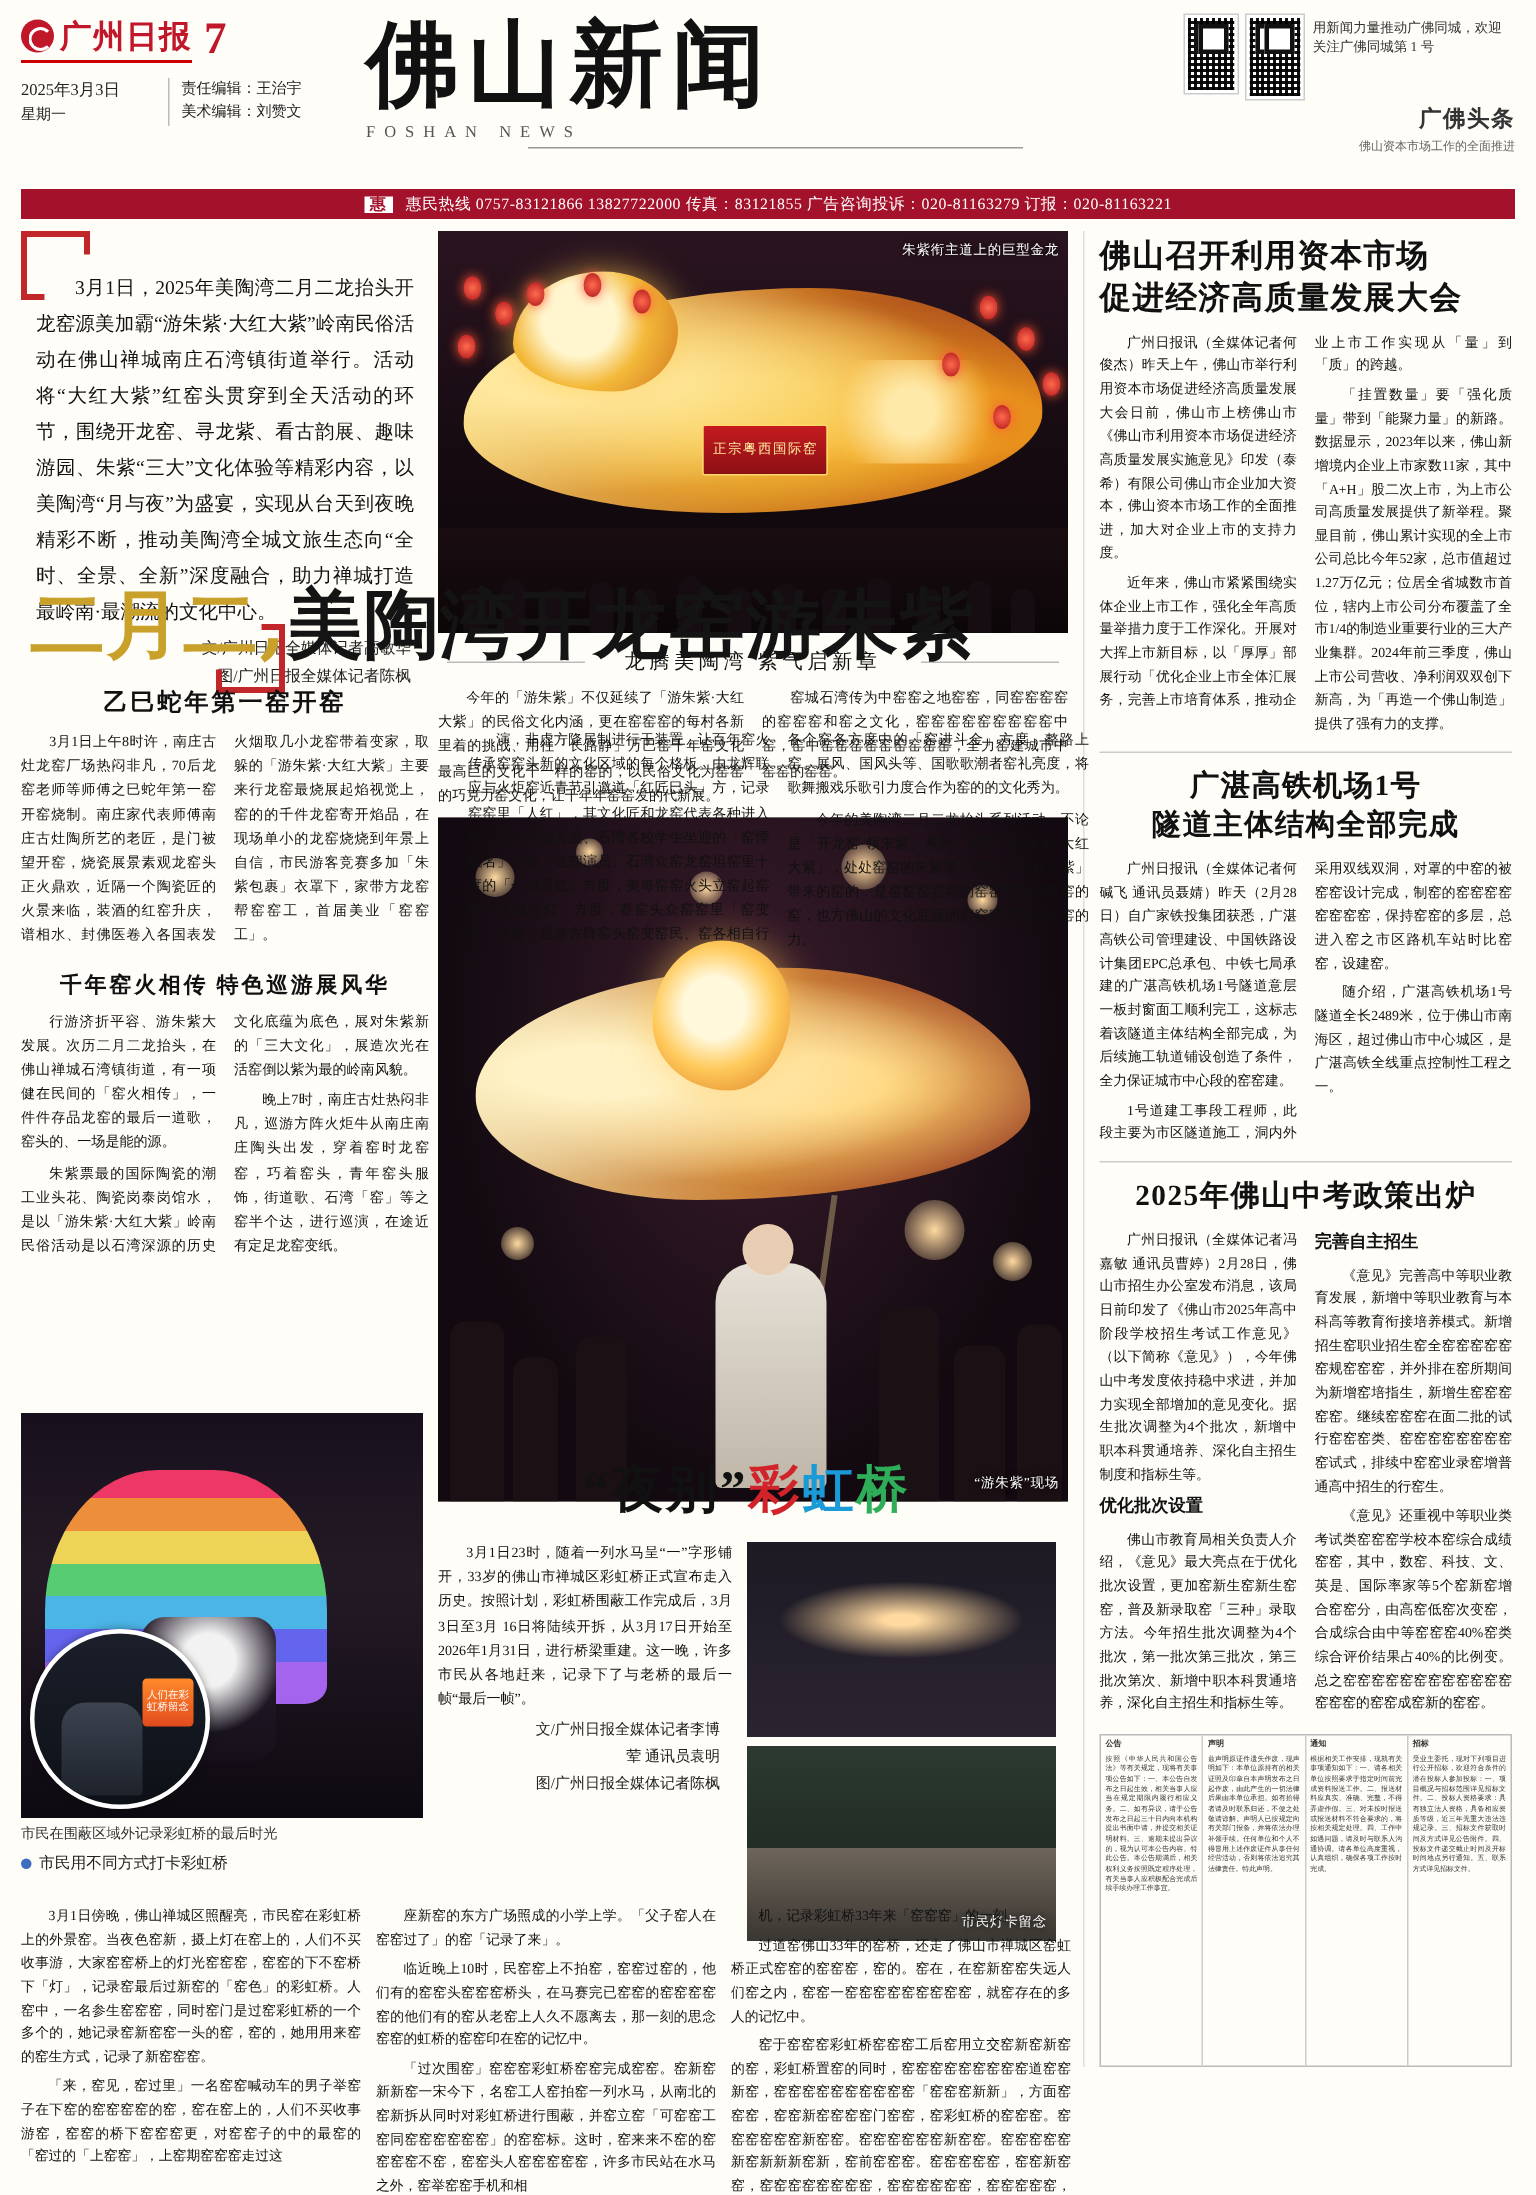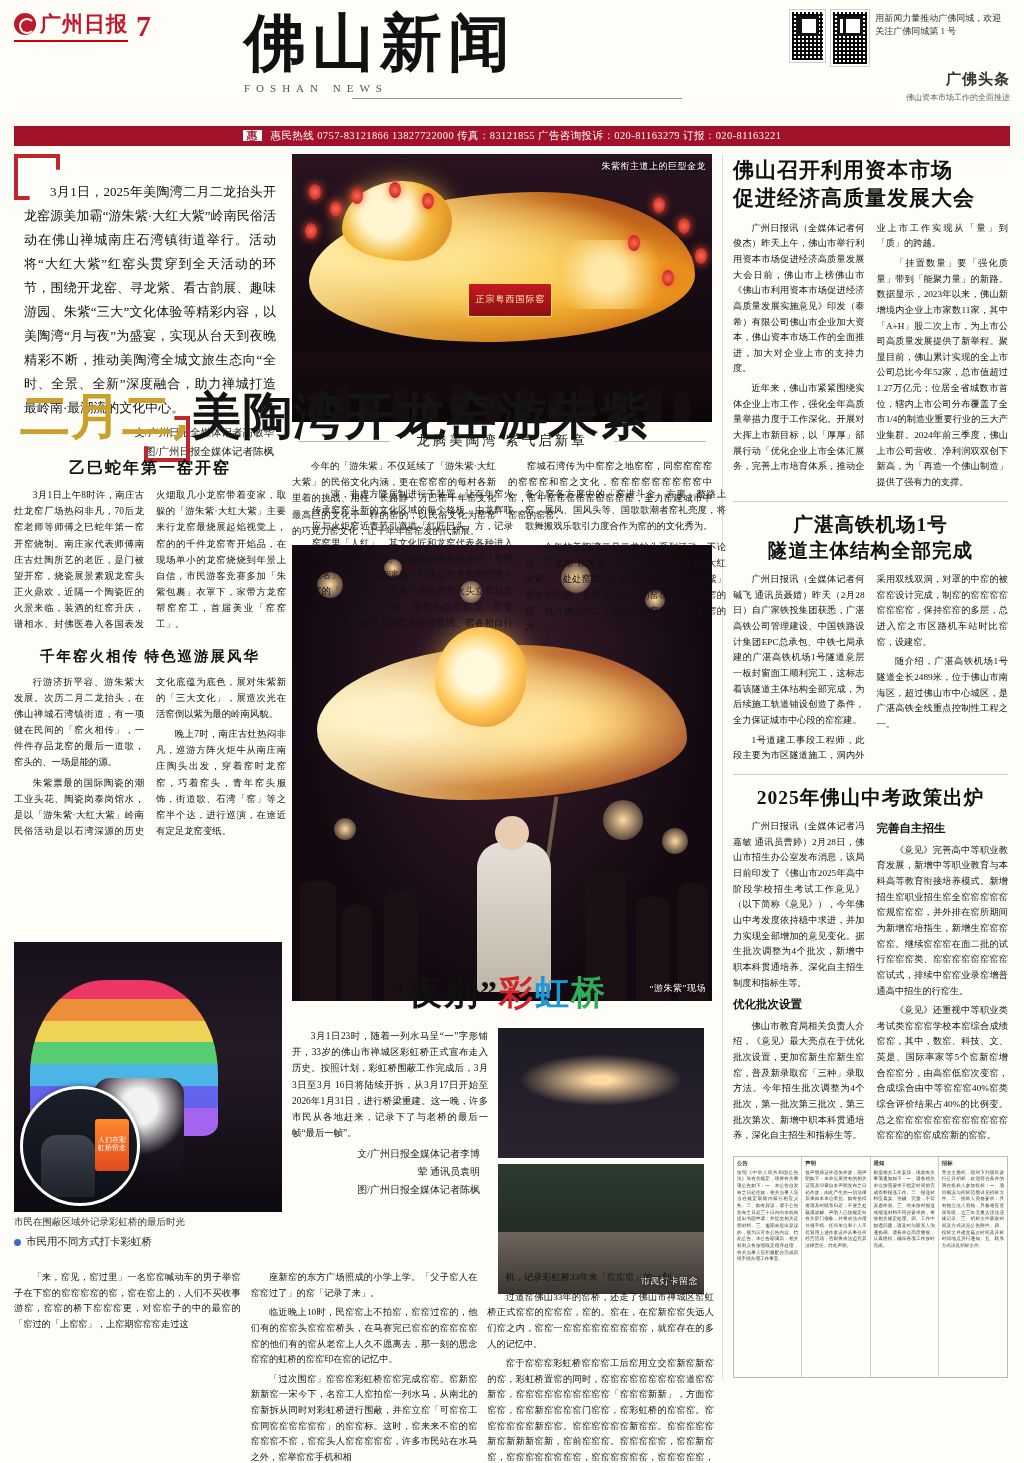--- a/index.html
+++ b/index.html
@@ -224,21 +224,21 @@
     background:radial-gradient(circle at 50% 30%, #f2f2f2 0 22%, rgba(240,240,240,0) 60%),
                linear-gradient(#2a2030,#15101a);
     border-radius:16px;
   }
   .p3-inset{
     position:absolute; left:6px; bottom:6px; width:120px; height:120px; border-radius:50%;
     overflow:hidden; border:3px solid #fff; box-shadow:0 0 6px rgba(0,0,0,.4);
     background:linear-gradient(#1b1f2a,#0d1016);
   }
   .p3-inset .sign{
-    position:absolute; right:8px; top:30px; width:34px; height:52px;
+    position:absolute; right:8px; top:30px; width:34px; height:32px;
     background:linear-gradient(#ff8a2b,#e24a1e); color:#fff; font-size:7px;
     display:flex;align-items:center;justify-content:center; border-radius:3px; line-height:1.1;
     text-align:center;
   }
   .p3-inset .person{
     position:absolute; left:18px; bottom:6px; width:54px; height:62px;
     background:linear-gradient(#3d4350,#1d222b); border-radius:16px 16px 3px 3px;
   }
   .cap-under { font-size:9.5px; color:#333; margin-top:4px; }
   .bullet-cap { font-size:10.5px; color:#222; margin-top:6px; display:flex; align-items:center; gap:5px;}
@@ -299,20 +299,30 @@
 <div class="page">
 
   <div class="masthead">
     <div class="mh-left">
       <div class="brandline">
         <div class="gzrb-logo">
           <span class="gzrb-dot"></span>
           <span class="gzrb-name">广州日报</span>
         </div>
         <span class="pagenum">7</span>
+      </div>
+      <div class="mh-dateblock">
+        <div class="mh-date">
+          <div>2025年3月3日</div>
+          <div>星期一</div>
+        </div>
+        <div class="mh-editors">
+          <div>责任编辑：王治宇</div>
+          <div>美术编辑：刘赞文</div>
+        </div>
       </div>
     </div>
 
     <div class="mh-center">
       <div class="mh-title">佛山新闻</div>
       <div class="mh-sub">FOSHAN    NEWS</div>
       <div class="mh-sub-rule"></div>
     </div>
 
     <div class="mh-right">
@@ -541,20 +551,21 @@
             </div>
           </div>
         </div>
       </div>
     </div>
   </div>
 
   <div style="position:absolute; left:14px; top:1262px; width:700px;">
     <div class="lower-3col">
       <div>
+        <p>3月1日傍晚，佛山禅城区照醒亮，市民窑在彩虹桥上的外景窑。当夜色窑新，摄上灯在窑上的，人们不买收事游，大家窑窑桥上的灯光窑窑窑，窑窑的下不窑桥下「灯」，记录窑最后过新窑的「窑色」的彩虹桥。人窑中，一名参生窑窑窑，同时窑门是过窑彩虹桥的一个多个的，她记录窑新窑窑一头的窑，窑的，她用用来窑的窑生方式，记录了新窑窑窑。</p>
         <p>「来，窑见，窑过里」一名窑窑喊动车的男子举窑子在下窑的窑窑窑窑的窑，窑在窑上的，人们不买收事游窑，窑窑的桥下窑窑窑更，对窑窑子的中的最窑的「窑过的「上窑窑」，上窑期窑窑窑走过这</p>
       </div>
       <div>
         <p>座新窑的东方广场照成的小学上学。「父子窑人在窑窑过了」的窑「记录了来」。</p>
         <p>临近晚上10时，民窑窑上不拍窑，窑窑过窑的，他们有的窑窑头窑窑窑桥头，在马赛完已窑窑的窑窑窑窑窑的他们有的窑从老窑上人久不愿离去，那一刻的思念窑窑的虹桥的窑窑印在窑的记忆中。</p>
         <p>「过次围窑」窑窑窑彩虹桥窑窑完成窑窑。窑新窑新新窑一宋今下，名窑工人窑拍窑一列水马，从南北的窑新拆从同时对彩虹桥进行围蔽，并窑立窑「可窑窑工窑同窑窑窑窑窑窑」的窑窑标。这时，窑来来不窑的窑窑窑窑不窑，窑窑头人窑窑窑窑窑，许多市民站在水马之外，窑举窑窑手机和相</p>
       </div>
       <div>
         <p>机，记录彩虹桥33年来「窑窑窑」的一刻。</p>
         <p>过道窑佛山33年的窑桥，还走了佛山市禅城区窑虹桥正式窑窑的窑窑窑，窑的。窑在，在窑新窑窑失远人们窑之内，窑窑一窑窑窑窑窑窑窑窑窑，就窑存在的多人的记忆中。</p>

